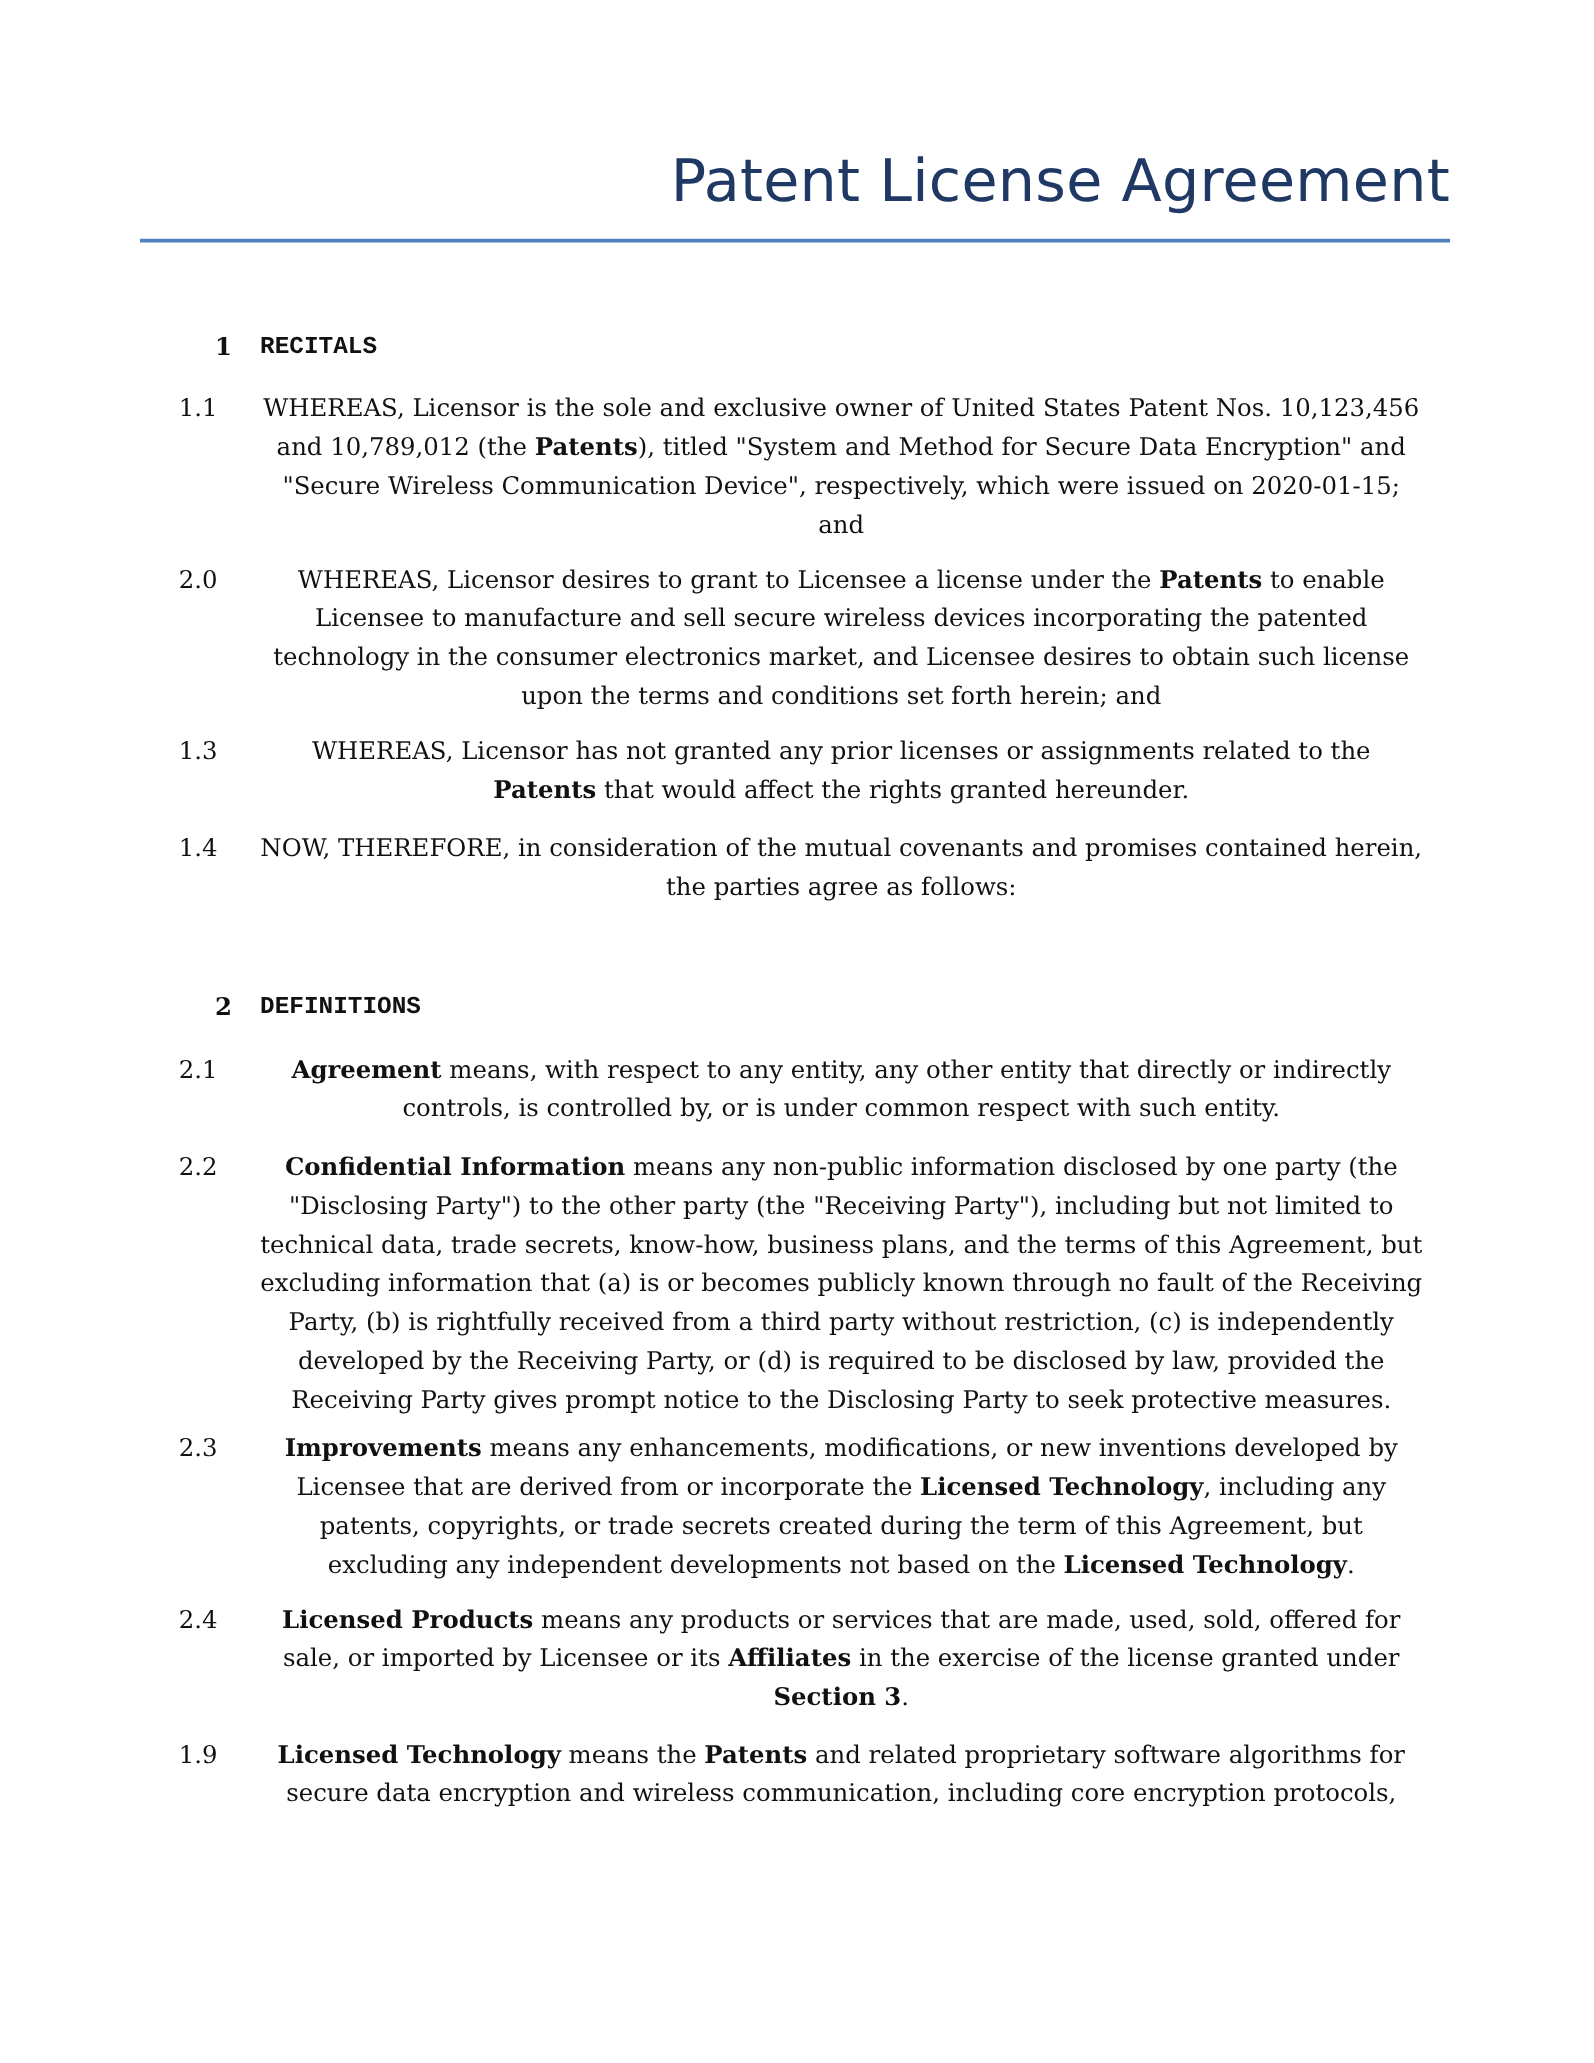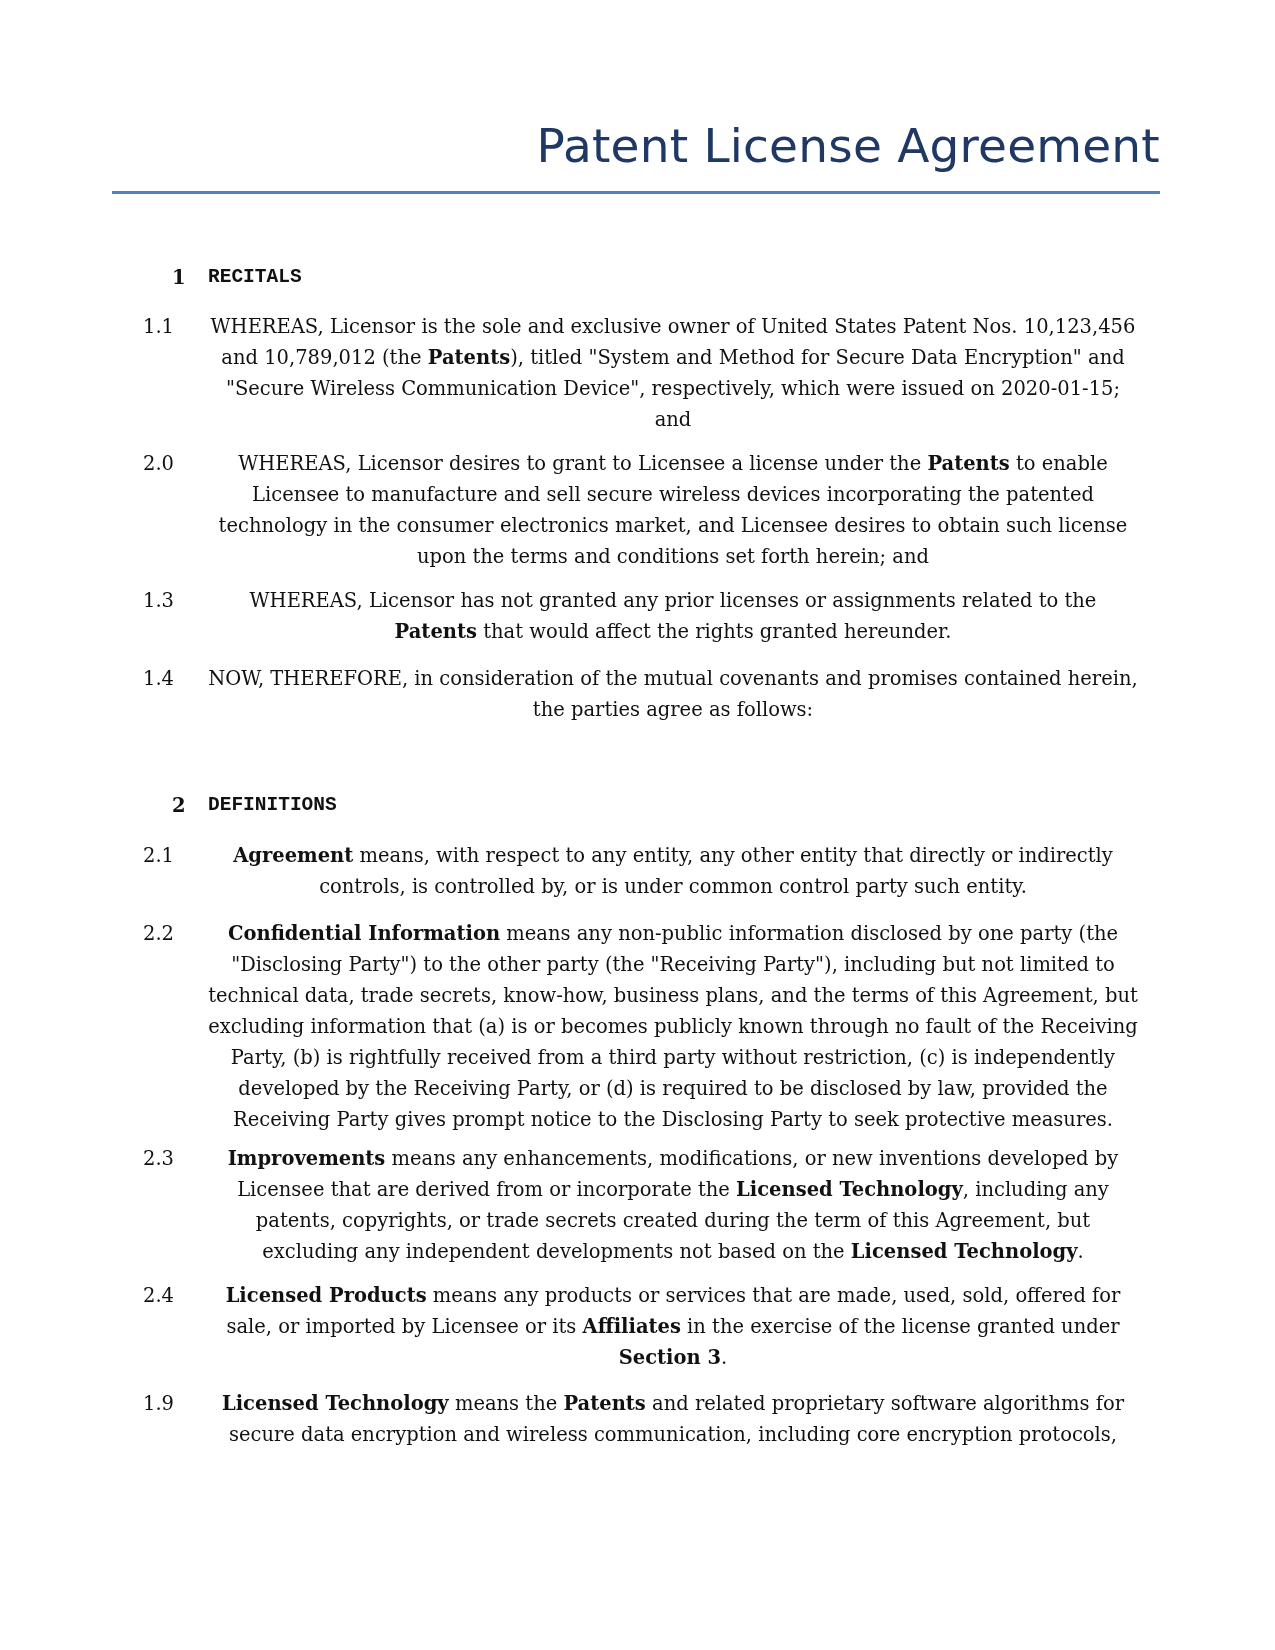--- a/index.html
+++ b/index.html
@@ -54,21 +54,21 @@
     <div class="txt"><span>NOW, THEREFORE, in consideration of the mutual covenants and promises contained herein, the parties agree as follows:</span></div>
   </div>
 
   <div class="section-head body-text" style="top:790px;">
     <span class="num">2</span>
     <span class="lbl">DEFINITIONS</span>
   </div>
 
   <div class="clause body-text" style="top:840px;">
     <span class="num">2.1</span>
-    <div class="txt"><span></span><b>Agreement</b><span> means, with respect to any entity, any other entity that directly or indirectly controls, is controlled by, or is under common control party such entity.</span></div>
+    <div class="txt"><span></span><b>Agreement</b><span> means, with respect to any entity, any other entity that directly or indirectly controls, is controlled by, or is under common respect with such entity.</span></div>
   </div>
 
   <div class="clause body-text" style="top:918px;">
     <span class="num">2.2</span>
     <div class="txt"><span></span><b>Confidential Information</b><span> means any non-public information disclosed by one party (the "Disclosing Party") to the other party (the "Receiving Party"), including but not limited to technical data, trade secrets, know-how, business plans, and the terms of this Agreement, but excluding information that (a) is or becomes publicly known through no fault of the Receiving Party, (b) is rightfully received from a third party without restriction, (c) is independently developed by the Receiving Party, or (d) is required to be disclosed by law, provided the Receiving Party gives prompt notice to the Disclosing Party to seek protective measures.</span></div>
   </div>
 
   <div class="clause body-text" style="top:1143px;">
     <span class="num">2.3</span>
     <div class="txt"><span></span><b>Improvements</b><span> means any enhancements, modifications, or new inventions developed by Licensee that are derived from or incorporate the </span><b>Licensed Technology</b><span>, including any patents, copyrights, or trade secrets created during the term of this Agreement, but excluding any independent developments not based on the </span><b>Licensed Technology</b><span>.</span></div>

